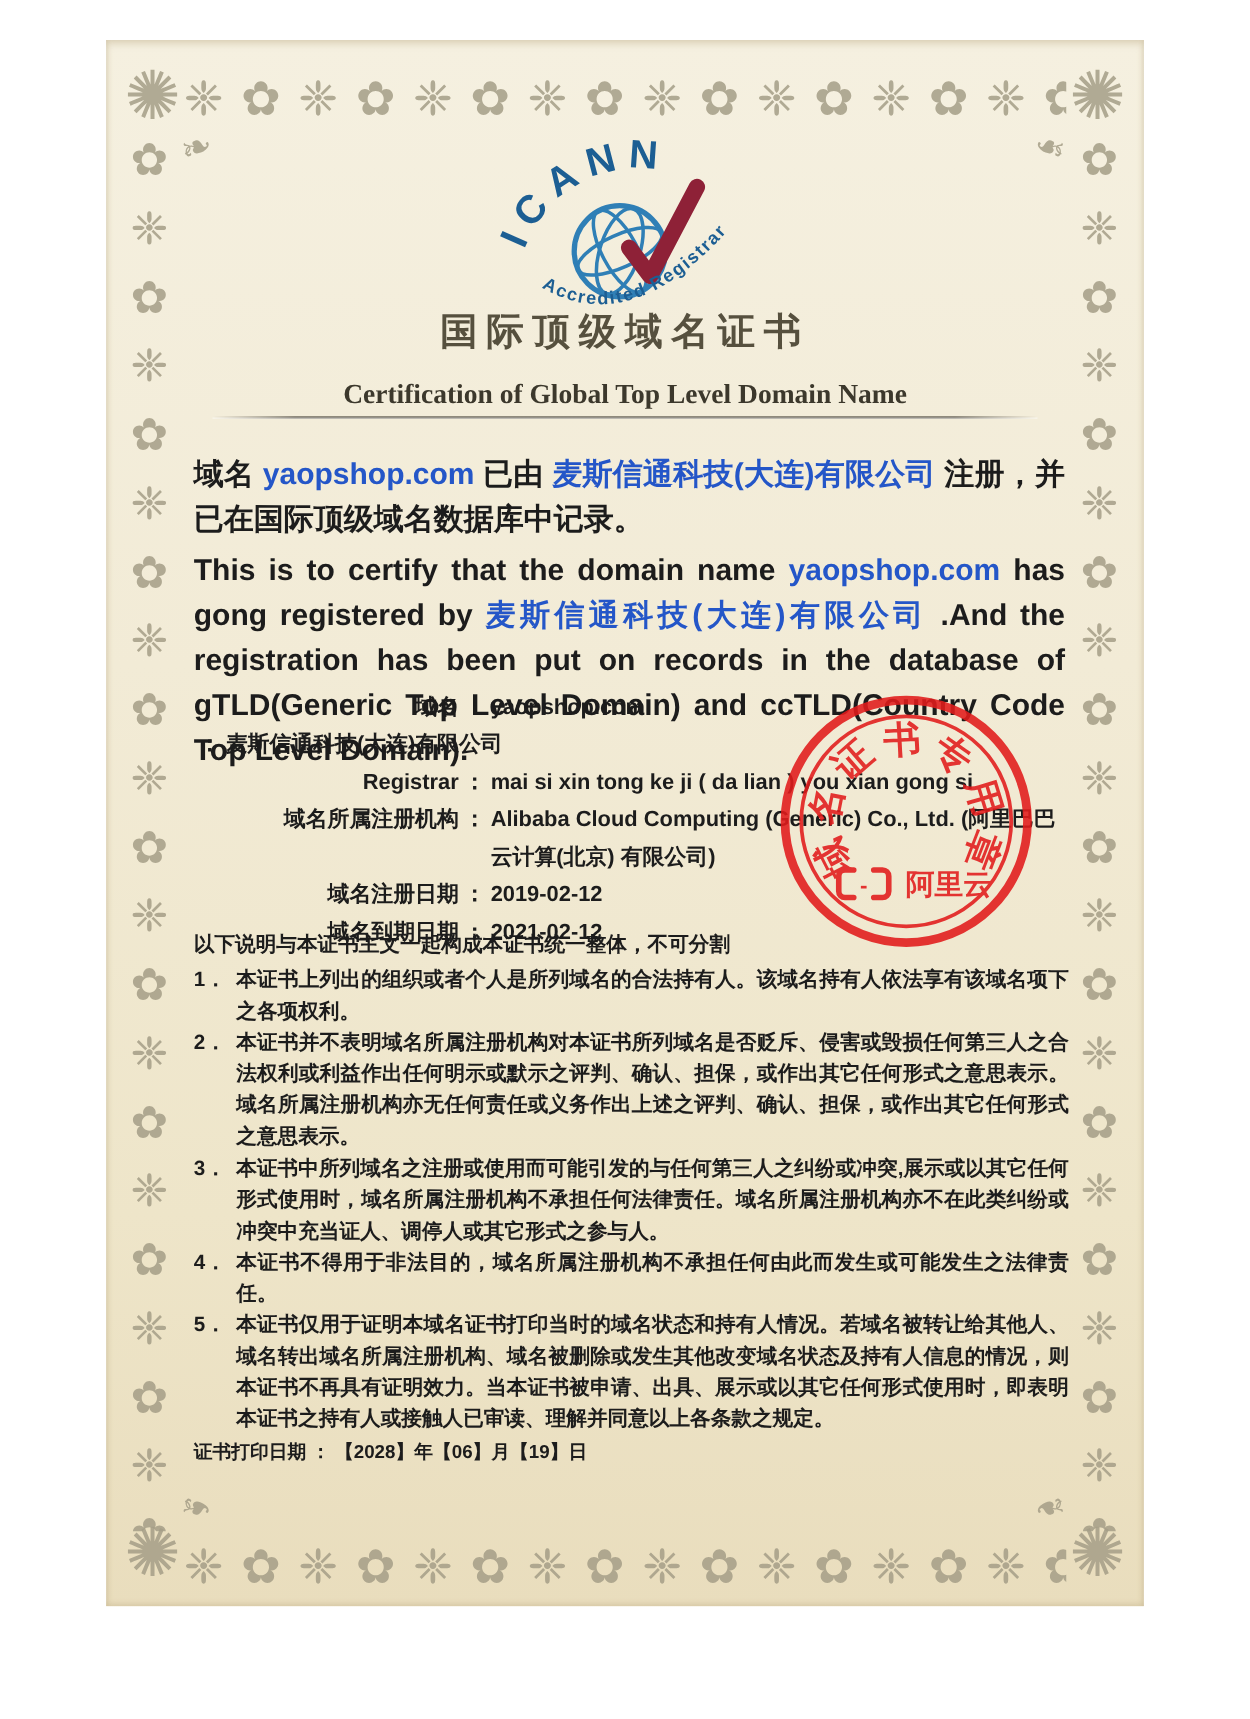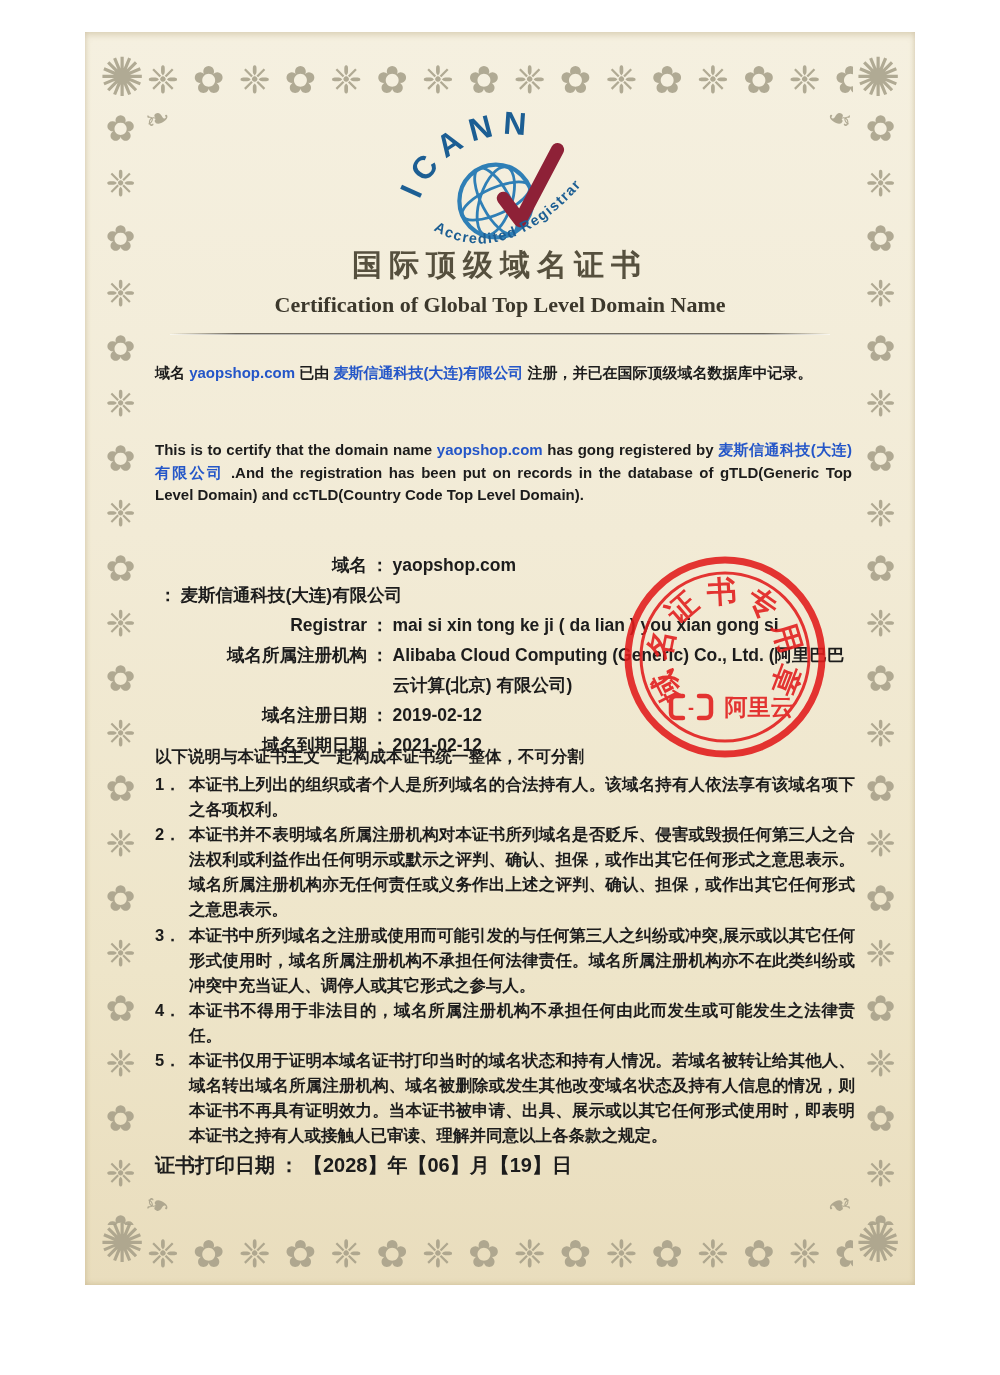--- a/index.html
+++ b/index.html
@@ -42,33 +42,33 @@
   .fleur-bl { left:60px;  top:1158px; transform:rotate(200deg) scaleX(-1); }
   .fleur-br { left:742px; top:1158px; transform:rotate(160deg); }
   
   .logo-wrap { position:absolute; left:0; right:0; top:74px; text-align:center; }
   
   .title-zh {
     position:absolute; left:0; right:0; top:213px; text-align:center;
     font-size:30px; font-weight:700; letter-spacing:7px; color:#56503e;
   }
   .title-en {
-    position:absolute; left:0; right:0; top:260px; text-align:center;
+    position:absolute; left:0; right:0; top:270px; text-align:center;
     font-family:"Liberation Serif","DejaVu Serif",serif;
     font-size:22px; font-weight:700; color:#3c382c;
   }
   .divider {
     position:absolute; left:85px; right:85px; top:301px; height:2px;
     background:linear-gradient(to right, rgba(110,105,94,0), rgba(96,91,80,.9) 10%, rgba(96,91,80,.9) 90%, rgba(110,105,94,0));
     border-bottom:1px solid rgba(255,255,255,.55);
   }
   
   .para {
     position:absolute; left:70px; width:697px;
-    font-size:15px; font-weight:700; color:#1c1c1c; line-height:1.5;
+    font-size:24px; font-weight:700; color:#1c1c1c; line-height:1.5;
     text-align:justify;
   }
   .para-zh { top:330px; }
   .para-en { top:407px; }
   .blue { color:#2456c8; }
   
   .details { position:absolute; left:70px; top:518px; width:697px; z-index:2; }
   .drow { display:flex; font-size:17.5px; font-weight:700; color:#1c1c1c; line-height:30px; }
   .dlabel { width:212px; text-align:right; flex:none; }
   .dsep { flex:none; padding:0 4px; }
@@ -78,21 +78,21 @@
   .stamp { position:absolute; left:535px; top:520px; width:210px; height:210px; z-index:5; opacity:.88; }
   
   .notice { position:absolute; left:70px; top:712px; width:700px; z-index:1;
     font-size:16.5px; font-weight:700; color:#1c1c1c; line-height:1.52; }
   .notice-intro { margin-bottom:3px; }
   .nitem { display:flex; }
   .nnum { flex:none; width:34px; }
   .ntext { flex:1; text-align:justify; }
   
   .print-date { position:absolute; left:70px; top:1120px;
-    font-size:20px; font-weight:700; color:#1c1c1c; display:flex; }
+    font-size:15px; font-weight:700; color:#1c1c1c; display:flex; }
 </style>
 </head>
 <body>
 
 <div class="certificate">
 
   <div class="orn strip-h strip-top">❈✿❈✿❈✿❈✿❈✿❈✿❈✿❈✿❈✿❈✿❈✿❈✿❈✿❈✿❈✿❈✿</div>
   <div class="orn strip-h strip-bottom">❈✿❈✿❈✿❈✿❈✿❈✿❈✿❈✿❈✿❈✿❈✿❈✿❈✿❈✿❈✿❈✿</div>
   <div class="orn strip-v strip-left">✿❈✿❈✿❈✿❈✿❈✿❈✿❈✿❈✿❈✿❈✿❈✿❈✿❈</div>
   <div class="orn strip-v strip-right">✿❈✿❈✿❈✿❈✿❈✿❈✿❈✿❈✿❈✿❈✿❈✿❈✿❈</div>

